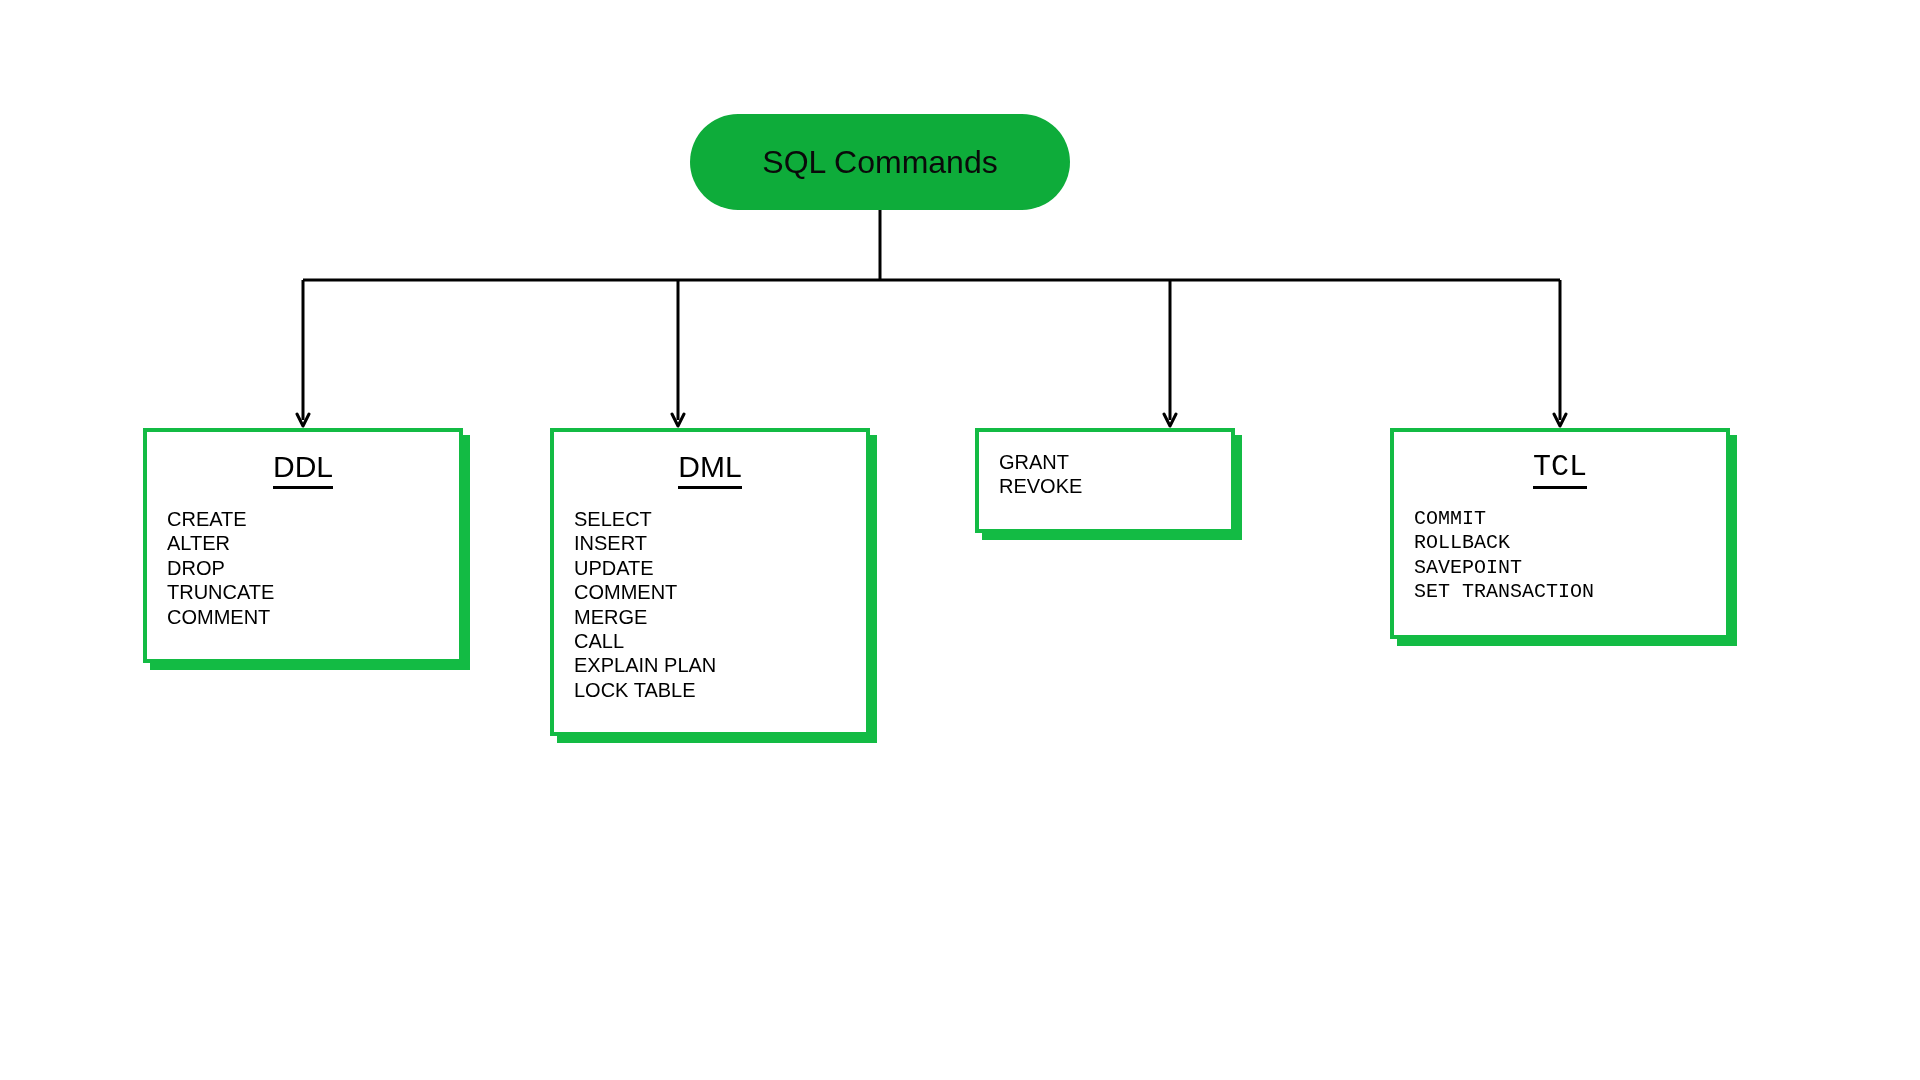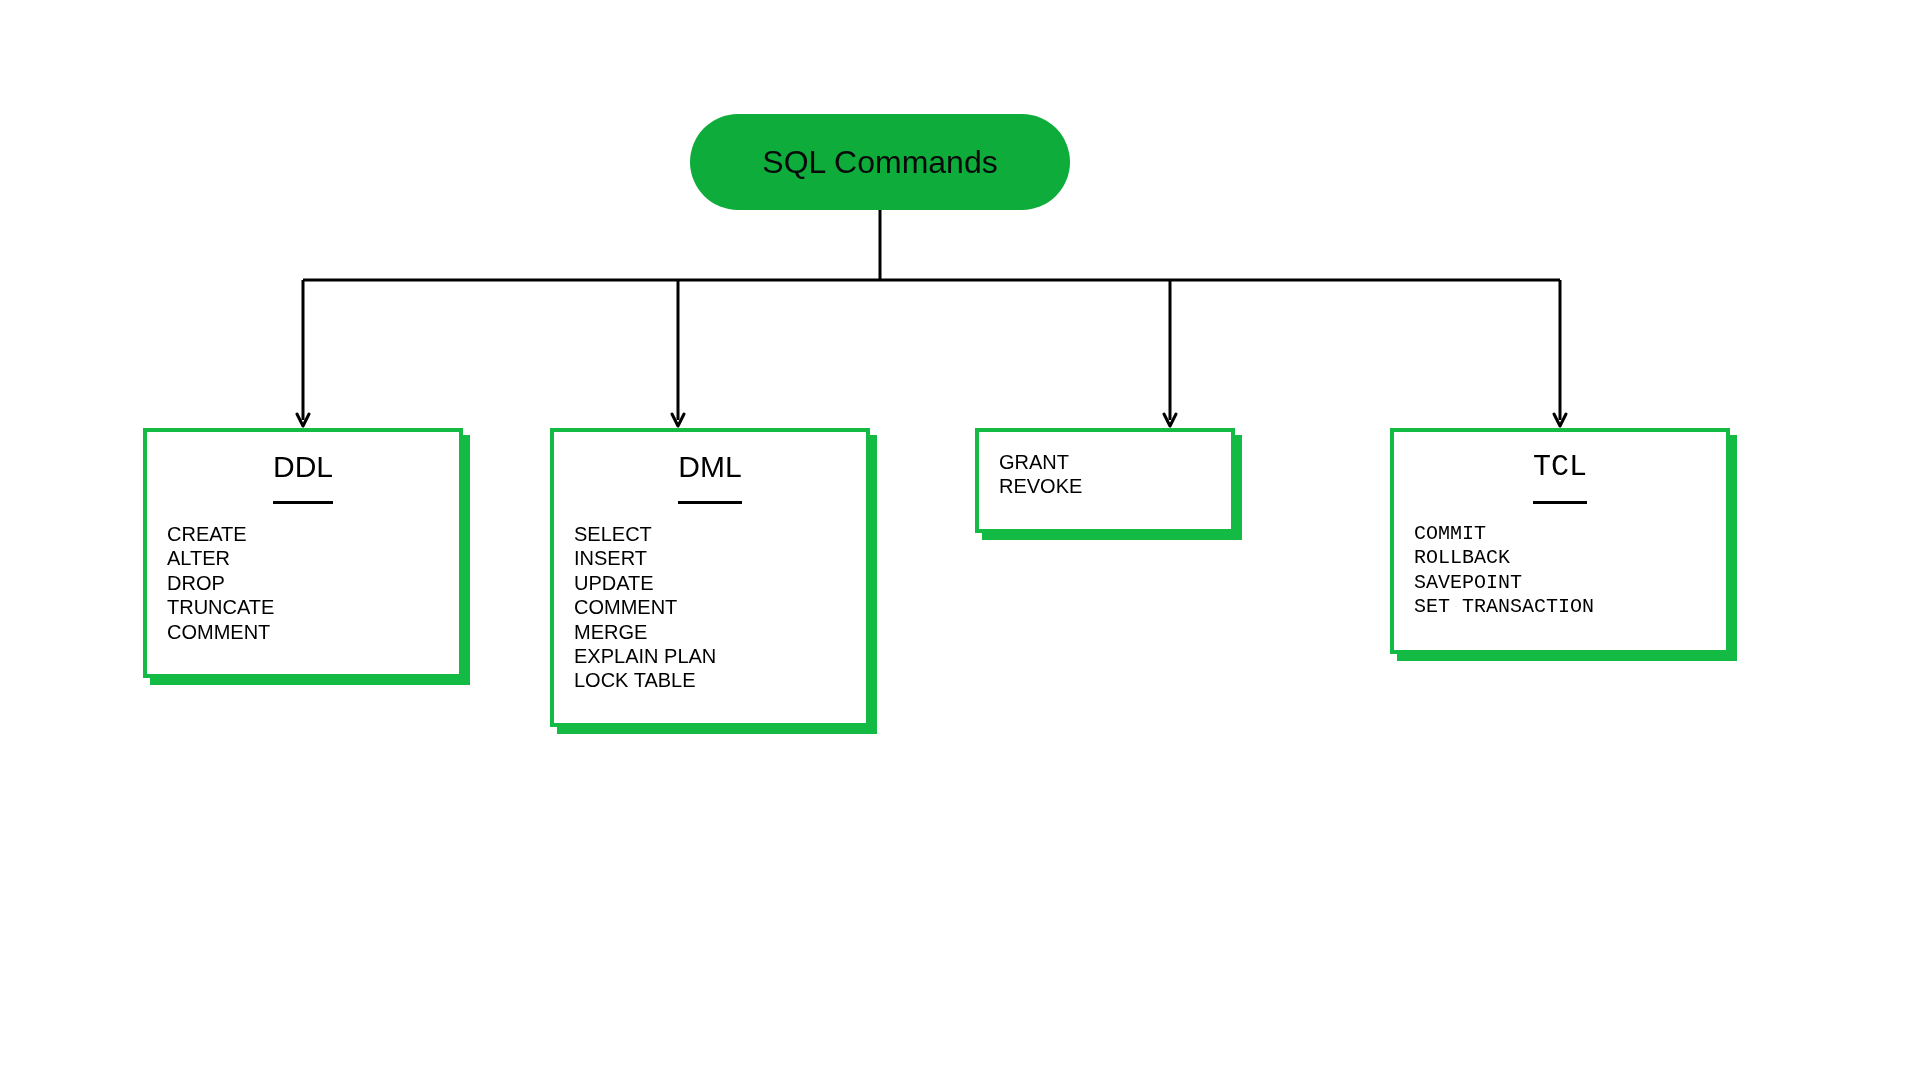--- a/index.html
+++ b/index.html
@@ -47,21 +47,21 @@
       background: #ffffff;
       box-shadow: 7px 7px 0 0 #13bb44;
       padding: 18px 20px 30px 20px;
     }
     .category-title {
       display: inline-block;
       font-size: 30px;
       font-weight: 500;
       color: #000;
       border-bottom: 3px solid #000;
-      padding-bottom: 17px;
+      padding-bottom: 2px;
       margin-bottom: 18px;
     }
     .title-wrap { text-align: center; }
     .items { }
     .item {
       font-size: 20px;
       color: #000;
       line-height: 1.22;
       white-space: nowrap;
     }
@@ -108,20 +108,21 @@
   </div>
 
   <div class="category-box box-dml">
     <div class="title-wrap"><span class="category-title">DML</span></div>
     <div class="items">
       <div class="item">SELECT</div>
       <div class="item">INSERT</div>
       <div class="item">UPDATE</div>
       <div class="item">COMMENT</div>
       <div class="item">MERGE</div>
+      <div class="item">CALL</div>
       <div class="item">EXPLAIN PLAN</div>
       <div class="item">LOCK TABLE</div>
     </div>
   </div>
 
   <div class="category-box box-dcl">
     <div class="items">
       <div class="item">GRANT</div>
       <div class="item">REVOKE</div>
     </div>

